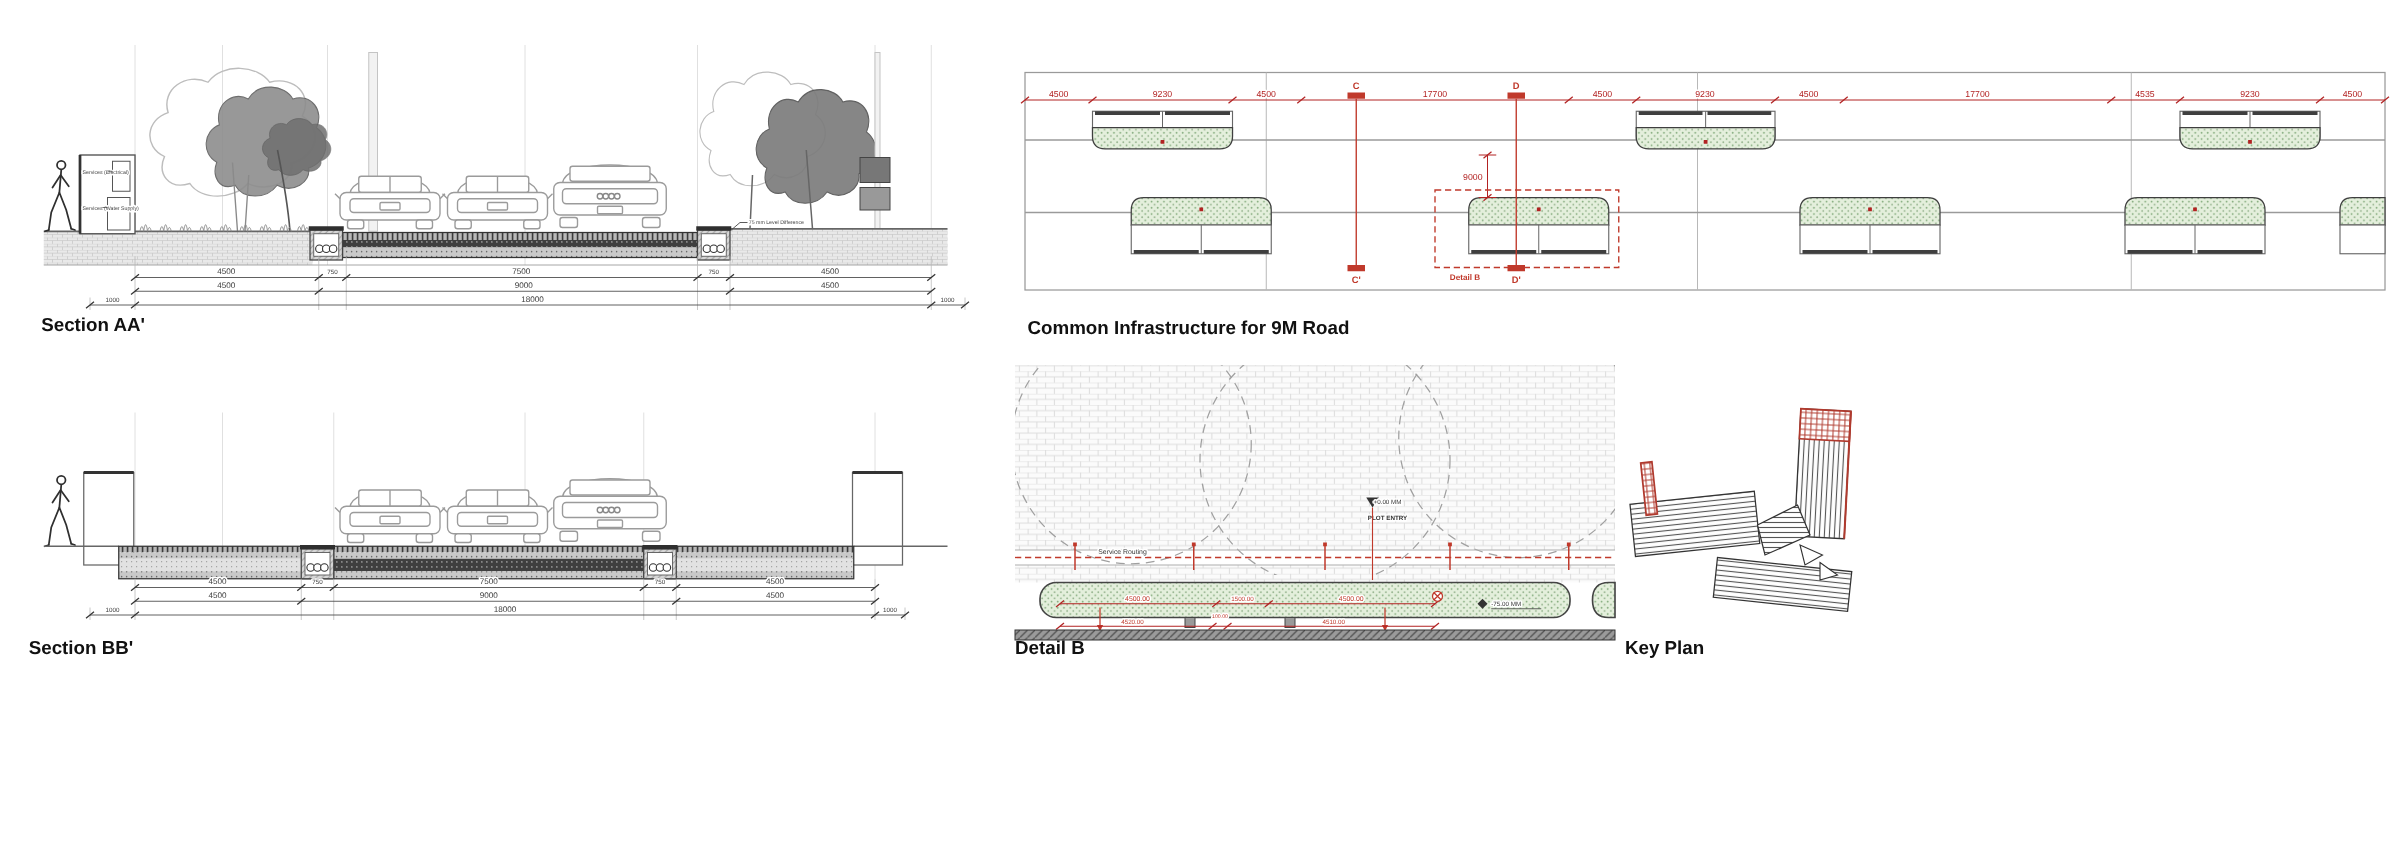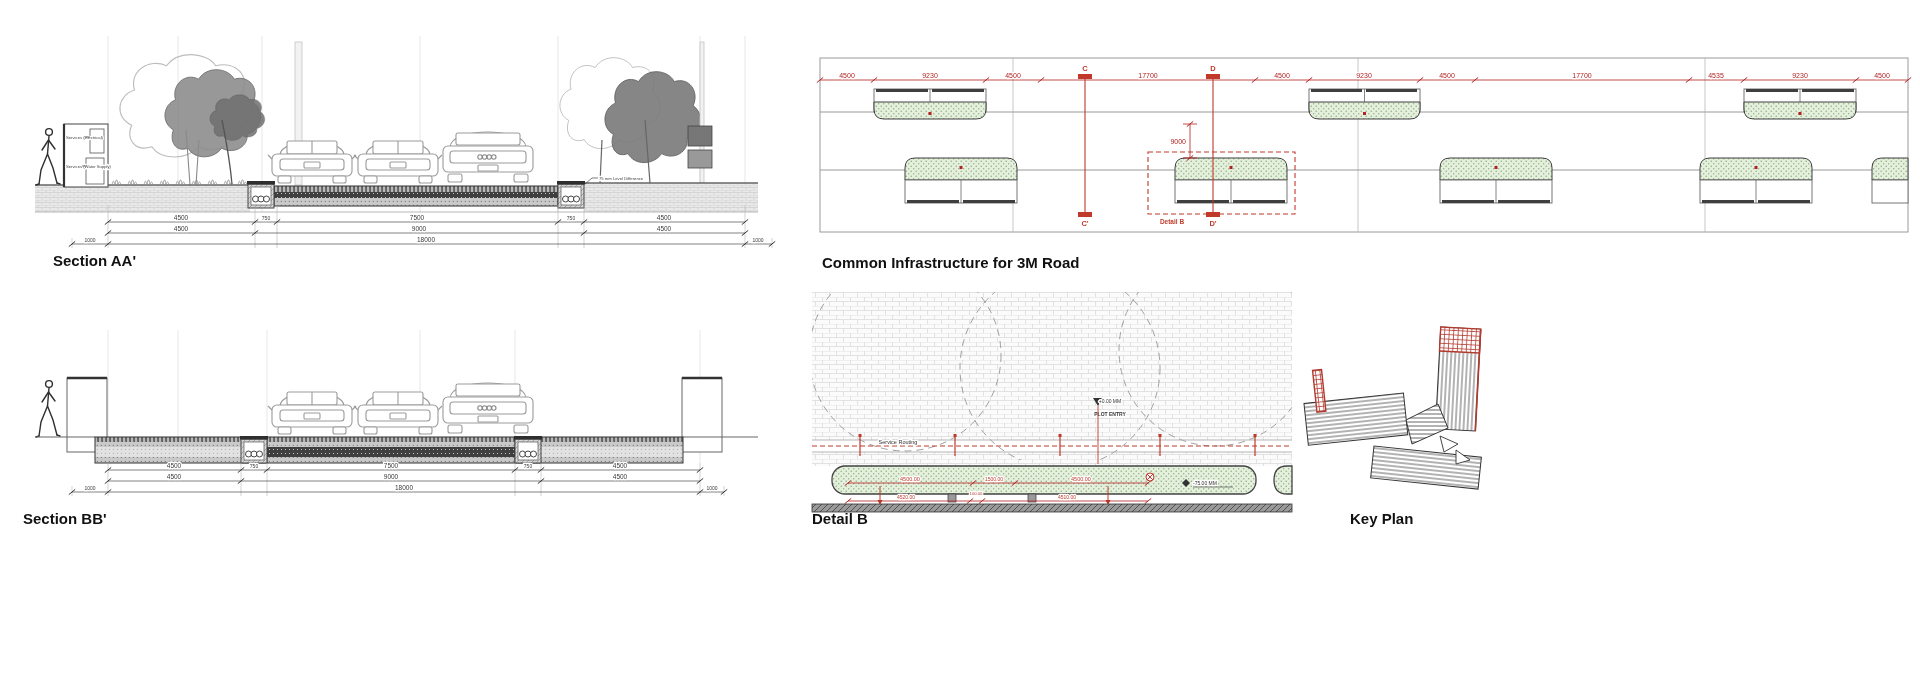--- a/index.html
+++ b/index.html
@@ -579,19 +579,19 @@
   </g>
   <polygon points="1406,420 1438,404 1448,428 1412,444" fill="url(#pH)" stroke="#333" stroke-width="1"></polygon>
   <g transform="rotate(6 1430 468)">
     <rect x="1372" y="452" width="108" height="32" fill="url(#pH)" stroke="#333" stroke-width="1"></rect>
   </g>
   <polygon points="1440,436 1458,444 1444,452" fill="#fff" stroke="#333" stroke-width="0.9"></polygon>
   <polygon points="1456,450 1470,460 1456,464" fill="#fff" stroke="#333" stroke-width="0.9"></polygon>
 </g>
 </svg>
 
-<div class="panel-title" style="left:33px;top:252px;margin-left:20px;">Section AA'</div>
+<div class="panel-title" style="left:33px;top:252px;">Section AA'</div>
 <div class="panel-title" style="left:23px;top:510px;">Section BB'</div>
-<div class="panel-title" style="left:822px;top:254px;">Common Infrastructure for 3M Road</div>
+<div class="panel-title" style="left:822px;top:254px;">Common Infrastructure for 9M Road</div>
 <div class="panel-title" style="left:812px;top:510px;">Detail B</div>
-<div class="panel-title" style="left:1350px;top:510px;">Key Plan</div>
+<div class="panel-title" style="left:1300px;top:510px;">Key Plan</div>
 
 </div>
 
 </body></html>

